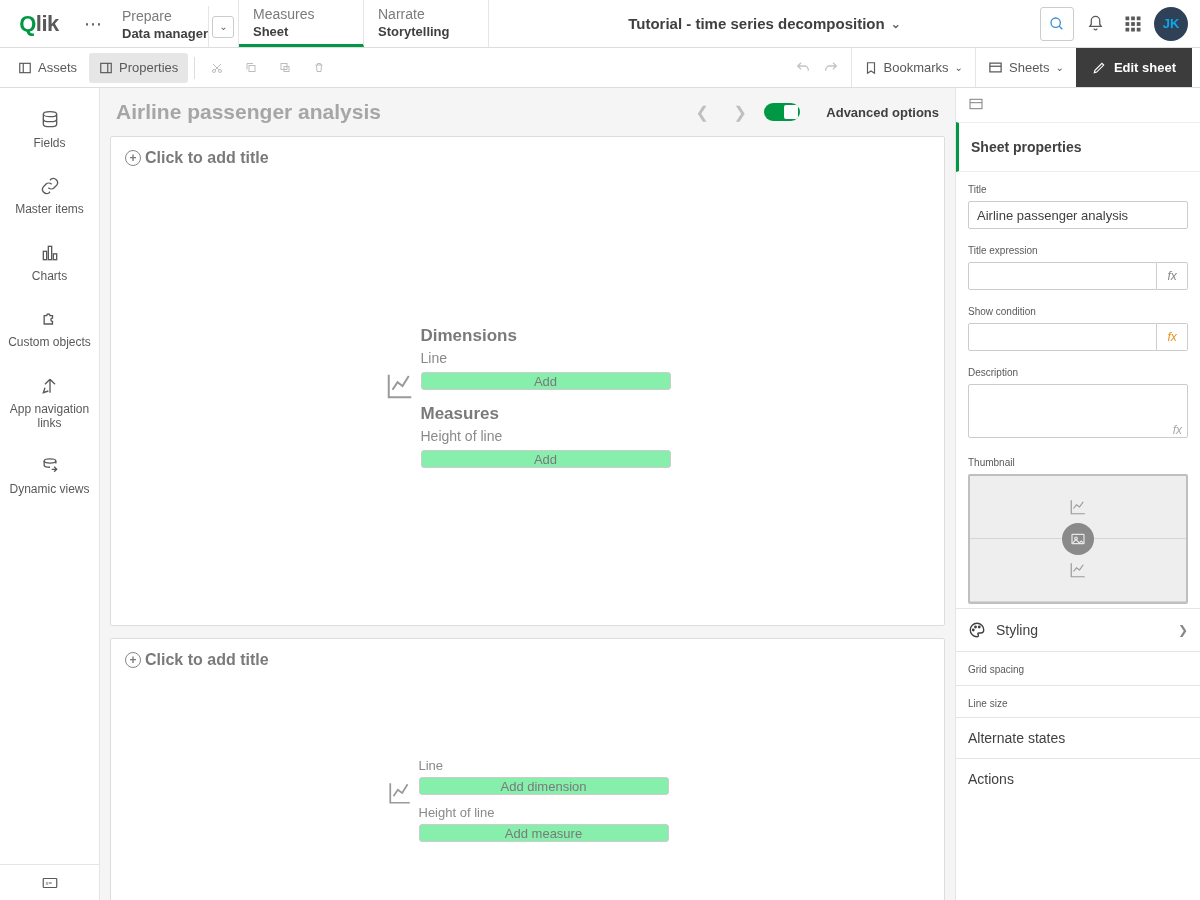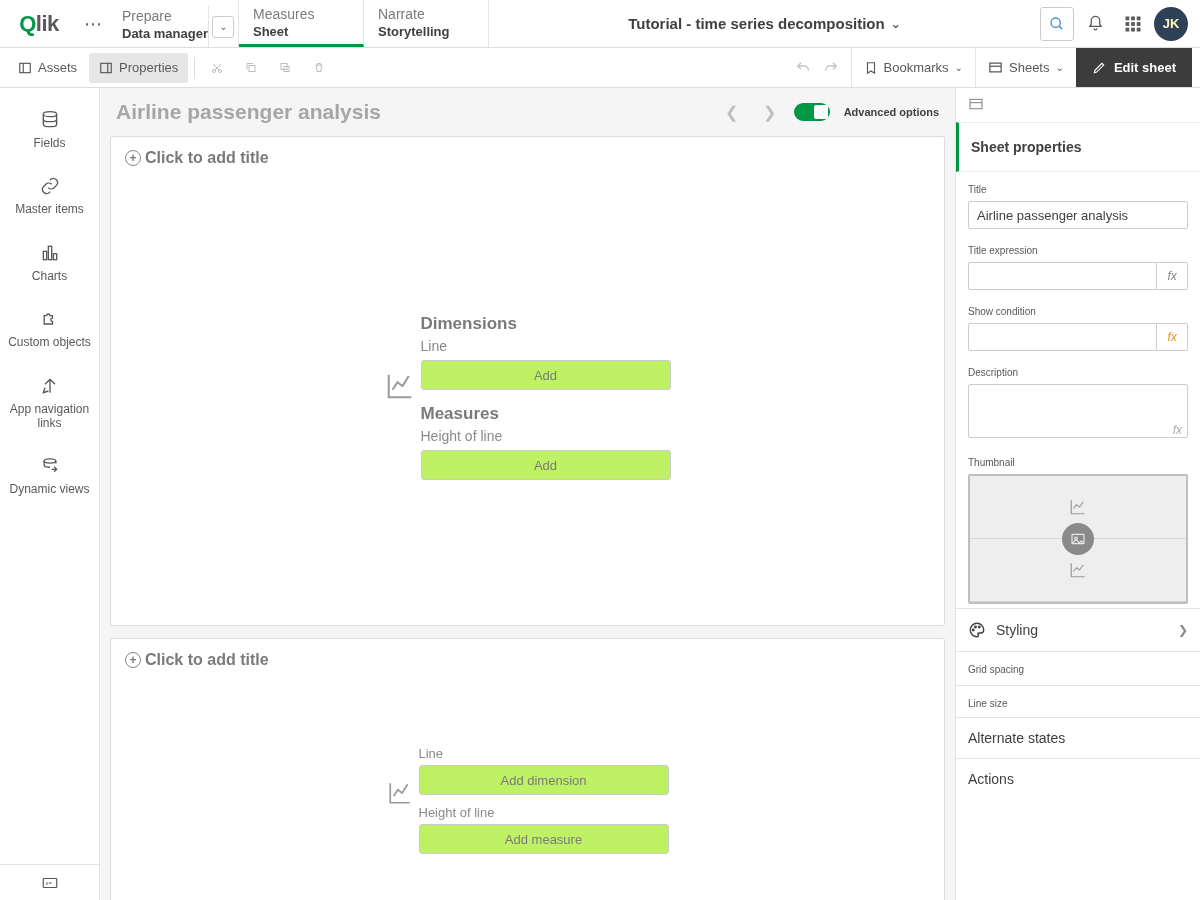--- a/index.html
+++ b/index.html
@@ -16,21 +16,21 @@
 .nav-tab.active{border-bottom:3px solid #009845}
 .nav-tab .dd{width:30px;border-left:1px solid #e5e5e5;display:flex;align-items:center;justify-content:center;margin-left:auto}
 .nav-tab .dd .box{width:22px;height:22px;border:1px solid #ccc;border-radius:3px;display:flex;align-items:center;justify-content:center;font-size:10px;color:#666}
 .nav-tab .txt{padding-top:2px}
 .app-title{flex:1;display:flex;align-items:center;justify-content:center;gap:6px;font-size:15px;font-weight:600;color:#404040}
 .app-title .chev{font-size:12px;color:#666}
 .top-right{display:flex;align-items:center;gap:4px;padding-right:12px}
 .tr-btn{width:34px;height:34px;display:flex;align-items:center;justify-content:center;color:#595959;border-radius:3px;cursor:pointer}
 .tr-btn.search{border:1px solid #ccc}
 .tr-btn.apps svg{width:18px;height:18px}
-.avatar{width:34px;height:34px;border-radius:50%;background:#2f4156;color:#fef9c3;display:flex;align-items:center;justify-content:center;font-size:13px;font-weight:600}
+.avatar{width:34px;height:34px;border-radius:50%;background:#2f4156;color:#0ea5e9;display:flex;align-items:center;justify-content:center;font-size:13px;font-weight:600}
 
 .toolbar{height:40px;border-bottom:1px solid #ddd;display:flex;align-items:center;padding:0 8px;gap:2px}
 .tb-btn{height:30px;padding:0 10px;display:flex;align-items:center;gap:6px;color:#595959;border-radius:3px;cursor:pointer}
 .tb-btn.txt{font-size:13px}
 .tb-btn.active{background:#e6e6e6}
 .tb-sep{width:1px;height:22px;background:#ddd;margin:0 4px}
 .tb-icon{width:32px;justify-content:center;color:#bdbdbd}
 .tb-spacer{flex:1}
 .tb-right{display:flex;align-items:center;height:100%}
 .tb-right .grp{display:flex;align-items:center;gap:6px;padding:0 12px;height:100%;cursor:pointer;color:#595959;border-left:1px solid #e5e5e5}
@@ -42,33 +42,33 @@
 .rail-item{display:flex;flex-direction:column;align-items:center;padding:10px 4px 16px;gap:6px;color:#595959;cursor:pointer;font-size:12px;text-align:center;line-height:1.2}
 .rail-item svg,.rail-item .ico{width:20px;height:20px}
 .rail-bottom{position:absolute;bottom:0;left:0;width:100px;height:36px;border-top:1px solid #e5e5e5;display:flex;align-items:center;justify-content:center;color:#595959}
 
 .canvas-wrap{flex:1;background:#f5f5f5;display:flex;flex-direction:column;overflow:hidden;position:relative}
 .canvas-head{height:48px;display:flex;align-items:center;padding:0 16px;gap:10px}
 .canvas-title{font-size:21px;font-weight:600;color:#a6a6a6;flex:1}
 .nav-arrow{width:28px;height:28px;display:flex;align-items:center;justify-content:center;color:#bfbfbf;font-size:16px;cursor:pointer}
 .toggle{width:36px;height:18px;background:#009845;border-radius:10px;position:relative;cursor:pointer}
 .toggle::after{content:"";position:absolute;width:14px;height:14px;background:#fff;border-radius:2px;top:2px;right:2px}
-.adv-label{font-size:11px;font-weight:600;color:#404040;margin-left:4px}
+.adv-label{font-size:13px;font-weight:600;color:#404040;margin-left:16px}
 .canvas{flex:1;overflow-y:auto;padding:0 10px 12px}
 .viz-card{background:#fff;border:1px solid #ddd;border-radius:2px;margin-bottom:12px;padding:12px 14px;display:flex;flex-direction:column}
 .viz-card.first{height:490px}
 .viz-card.second{height:296px}
 .card-title{display:flex;align-items:center;gap:4px;color:#7a7a7a;font-size:16px;font-weight:600}
 .card-title .plus{width:16px;height:16px;border:1.5px solid #888;border-radius:50%;display:flex;align-items:center;justify-content:center;font-size:12px;line-height:1}
 .card-body{flex:1;display:flex;flex-direction:row;align-items:center;justify-content:center;gap:6px}
 .chart-ico{color:#9a9a9a;margin-bottom:8px}
 .cfg-block{width:250px;text-align:left}
 .cfg-h{font-size:17px;font-weight:600;color:#7a7a7a;margin:14px 0 4px}
 .cfg-sub{font-size:14px;color:#8a8a8a;margin-bottom:6px}
-.cfg-btn{width:100%;height:30px;border:1px solid #ccc;border-radius:3px;background:#bef264;color:#7a7a7a;font-size:13px;cursor:pointer}
+.cfg-btn{width:100%;height:18px;border:1px solid #ccc;border-radius:3px;background:#86efac;color:#7a7a7a;font-size:13px;cursor:pointer}
 .card-body.compact .cfg-block{width:250px}
 .card-body.compact .chart-ico{margin-bottom:4px}
 .card-body.compact .cfg-sub{margin-top:10px;margin-bottom:4px;font-size:13px}
 
 .right-panel{width:245px;border-left:1px solid #e5e5e5;display:flex;flex-direction:column;overflow-y:auto;background:#fff}
 .rp-icon{height:34px;padding:8px 12px;color:#888}
 .rp-tab{padding:16px 12px;font-size:14px;font-weight:600;border-left:3px solid #009845;border-top:1px solid #eee;border-bottom:1px solid #eee}
 .rp-section{padding:12px 12px 4px}
 .rp-label{font-size:10px;color:#595959;margin-bottom:6px}
 .rp-input{width:100%;height:28px;border:1px solid #ccc;border-radius:2px;padding:0 8px;font-size:13px;color:#404040}

